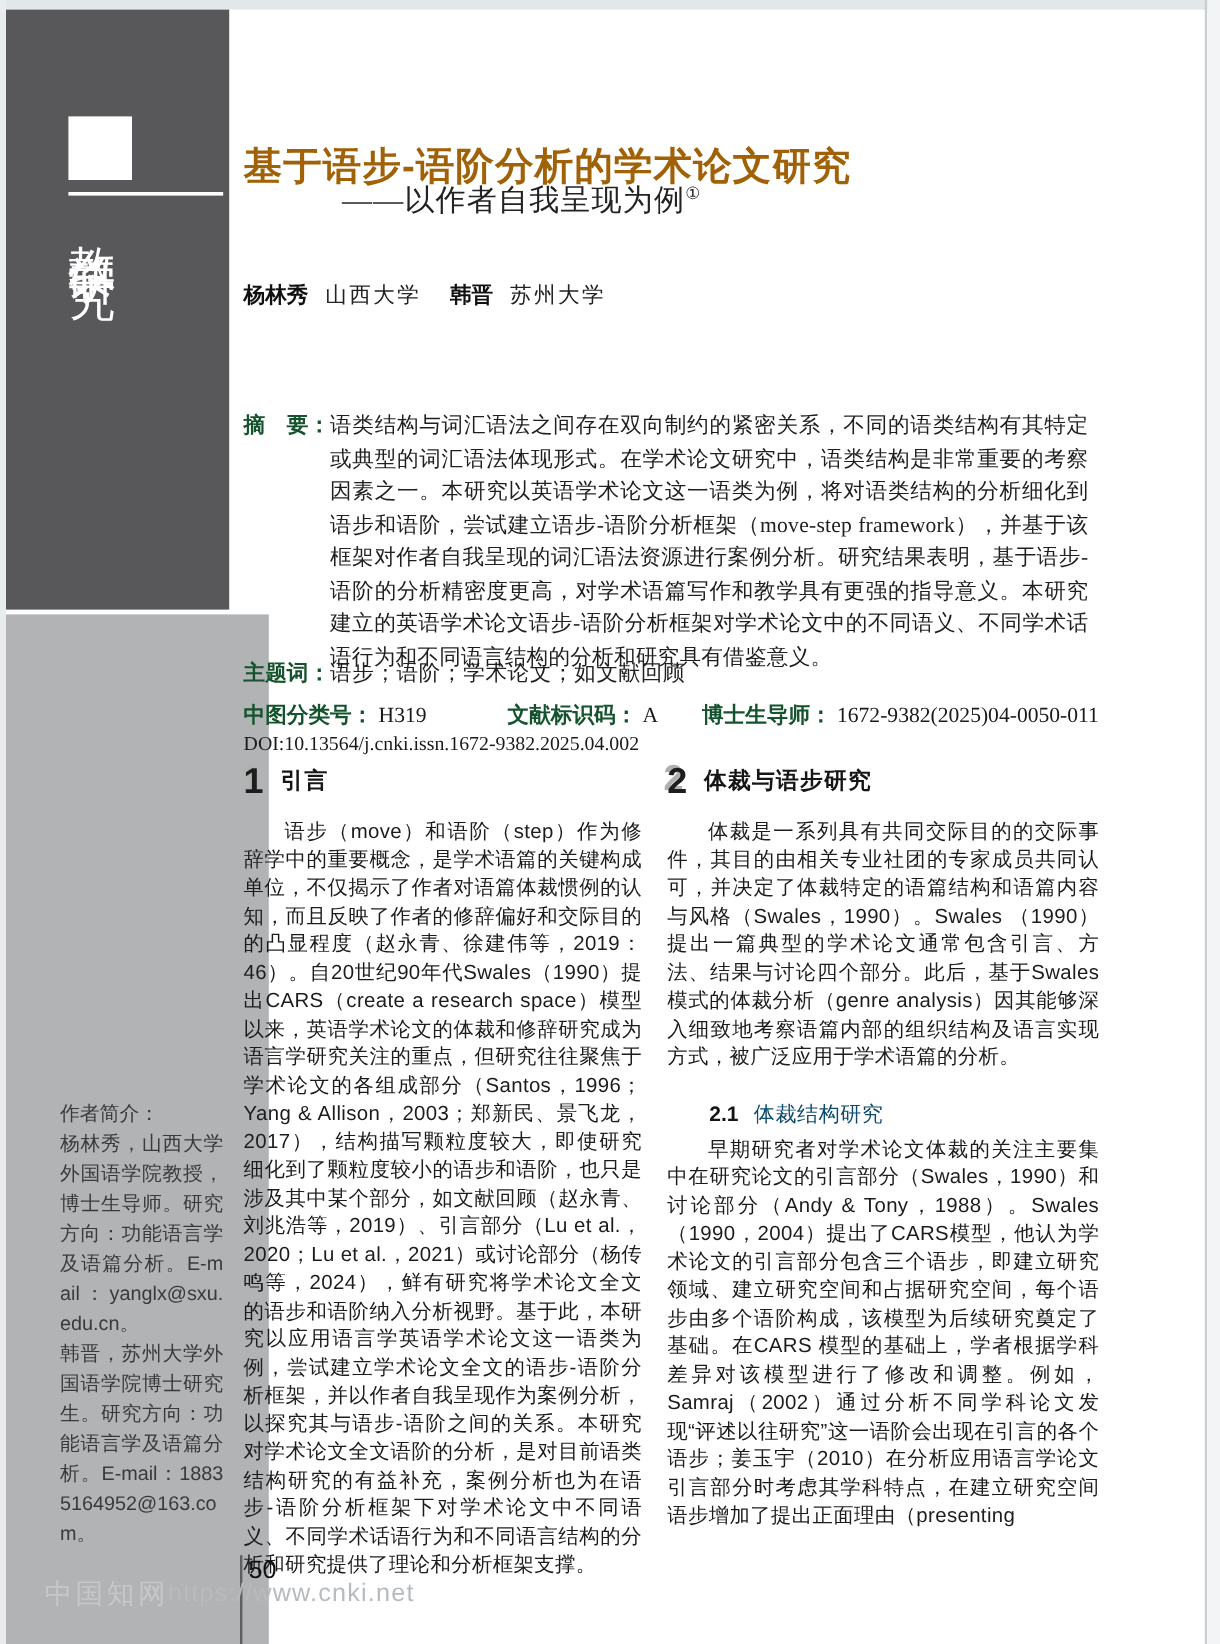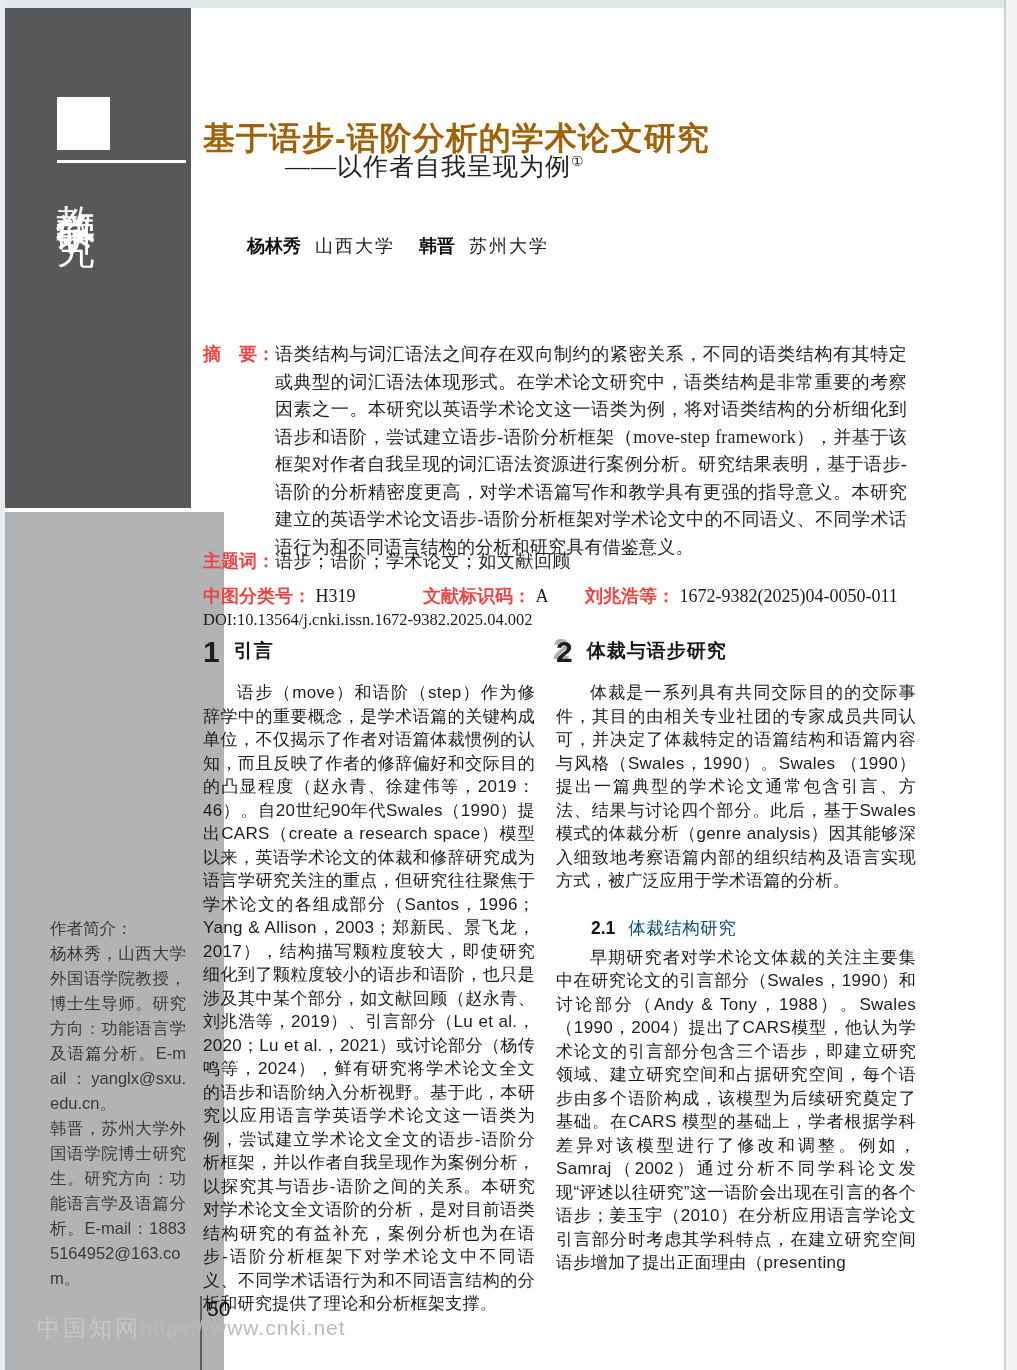--- a/index.html
+++ b/index.html
@@ -24,28 +24,28 @@
        font-size:16.5px;line-height:25px;color:#3a3a3c;font-weight:500;
        text-align:justify;word-break:break-all;}
   .bio p{margin:0;}
 
   
   .title{position:absolute;left:203px;top:96px;width:720px;
          font-size:32px;font-weight:700;letter-spacing:1px;color:#a16207;}
   .subtitle{position:absolute;left:285px;top:150px;font-family:"Liberation Serif",serif;
             font-size:25px;color:#222;letter-spacing:1px;}
   .subtitle sup{font-size:14px;}
-  .authors{position:absolute;left:203px;top:234px;font-size:18px;display:flex;align-items:baseline;margin-left:44px;}
+  .authors{position:absolute;left:203px;top:234px;font-size:18px;display:flex;align-items:baseline;}
   .author-name{font-weight:700;color:#111;}
   .author-affil{font-family:"Liberation Serif",serif;color:#222;margin:0 24px 0 14px;letter-spacing:2px;}
   .author-affil:last-child{margin-right:0;}
 
   
   .abstract-row{position:absolute;left:203px;top:341px;width:706px;display:flex;}
-  .field-label{font-weight:700;font-size:18px;color:#ef4444;white-space:nowrap;flex:0 0 auto;}
+  .field-label{font-weight:700;font-size:18px;color:#14532d;white-space:nowrap;flex:0 0 auto;}
   .abstract-row .field-label{line-height:27.5px;}
   .abstract-text{margin:0;font-family:"Liberation Serif",serif;font-size:18px;line-height:27.5px;
                  text-align:justify;color:#1f1f1f;letter-spacing:0.2px;width:632px;}
   .keywords-row{position:absolute;left:203px;top:549px;display:flex;}
   .keywords-text{font-family:"Liberation Serif",serif;font-size:18px;color:#1f1f1f;letter-spacing:0.5px;}
   .meta-row{position:absolute;left:203px;top:584px;width:710px;height:24px;}
   .meta-item{position:absolute;top:0;white-space:nowrap;}
   .meta-item .field-label{font-size:18px;}
   .meta-value{font-family:"Liberation Serif",serif;font-size:18px;color:#1a1a1a;}
   .m-clc{left:0;} .m-code{left:220px;} .m-id{left:382px;}
@@ -122,21 +122,21 @@
   <div class="meta-row">
     <span class="meta-item m-clc">
       <span class="field-label">中图分类号：</span>
       <span class="meta-value">H319</span>
     </span>
     <span class="meta-item m-code">
       <span class="field-label">文献标识码：</span>
       <span class="meta-value">A</span>
     </span>
     <span class="meta-item m-id">
-      <span class="field-label">刘兆浩等：</span>
+      <span class="field-label">博士生导师：</span>
       <span class="meta-value">1672-9382(2025)04-0050-011</span>
     </span>
   </div>
 
   <div class="doi">DOI:10.13564/j.cnki.issn.1672-9382.2025.04.002</div>
 
   <div class="col col-left">
     <div class="sec-head">
       <span class="sec-num">1</span>
       <span class="sec-title">引言</span>

